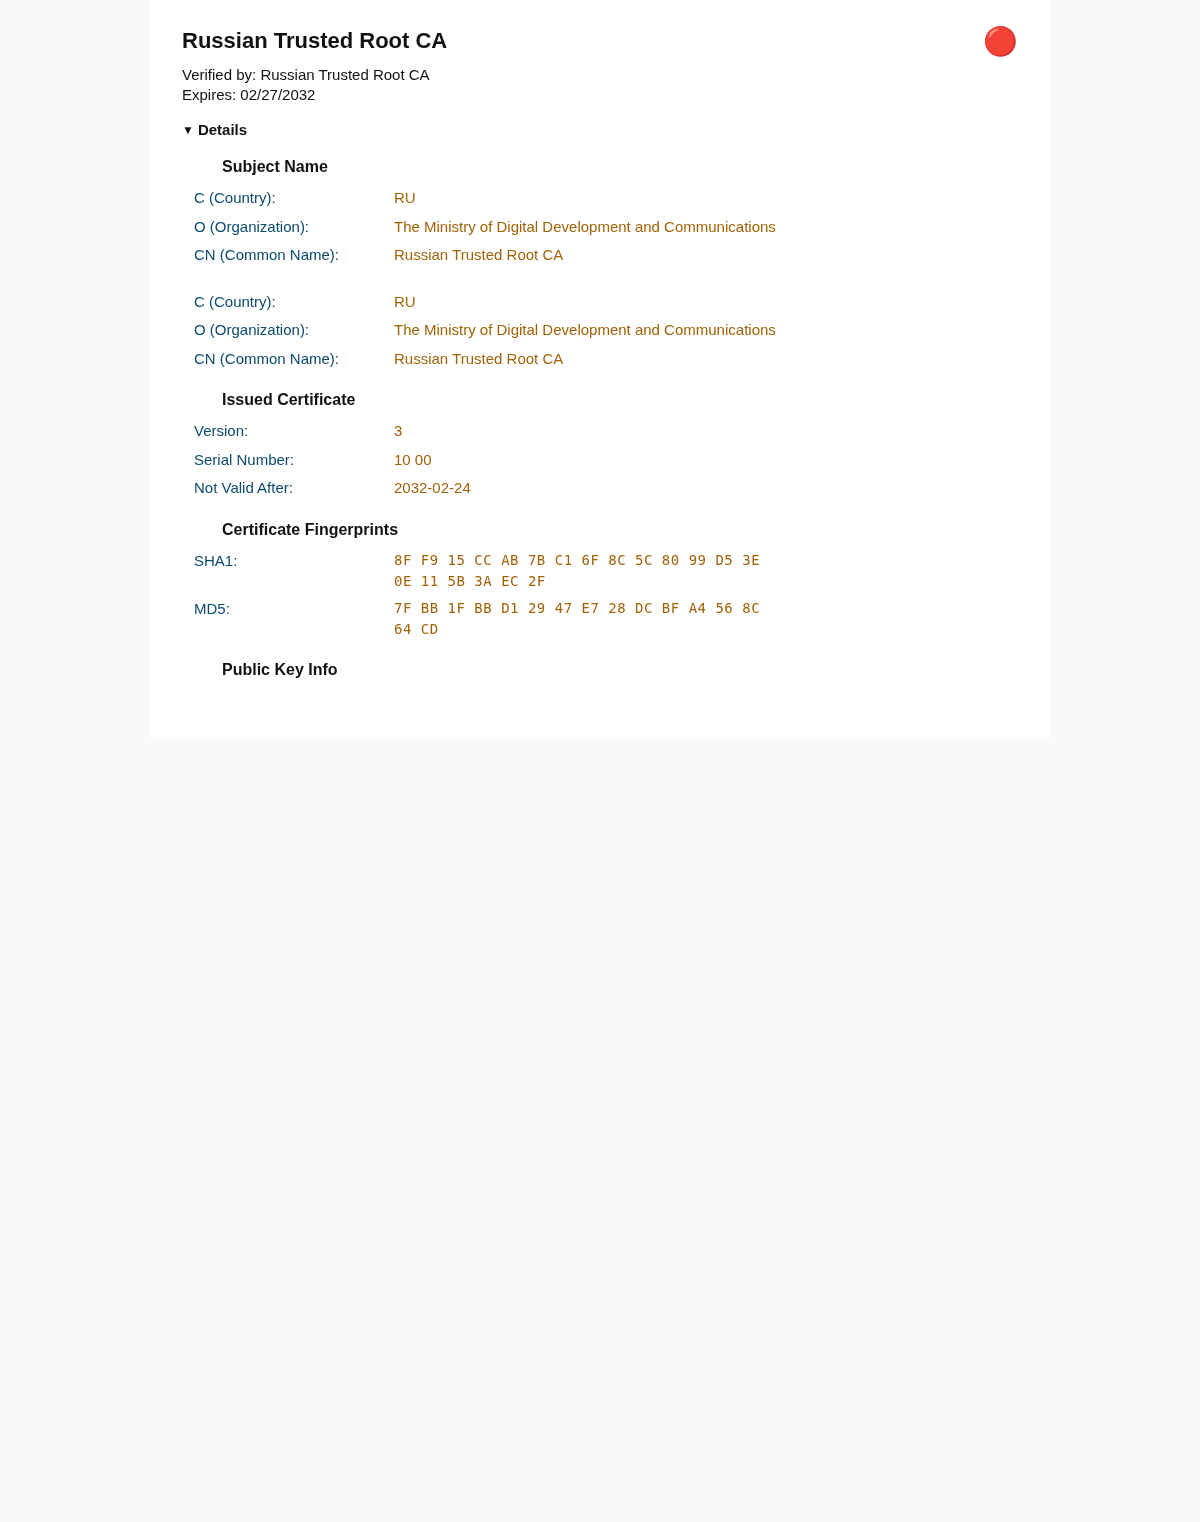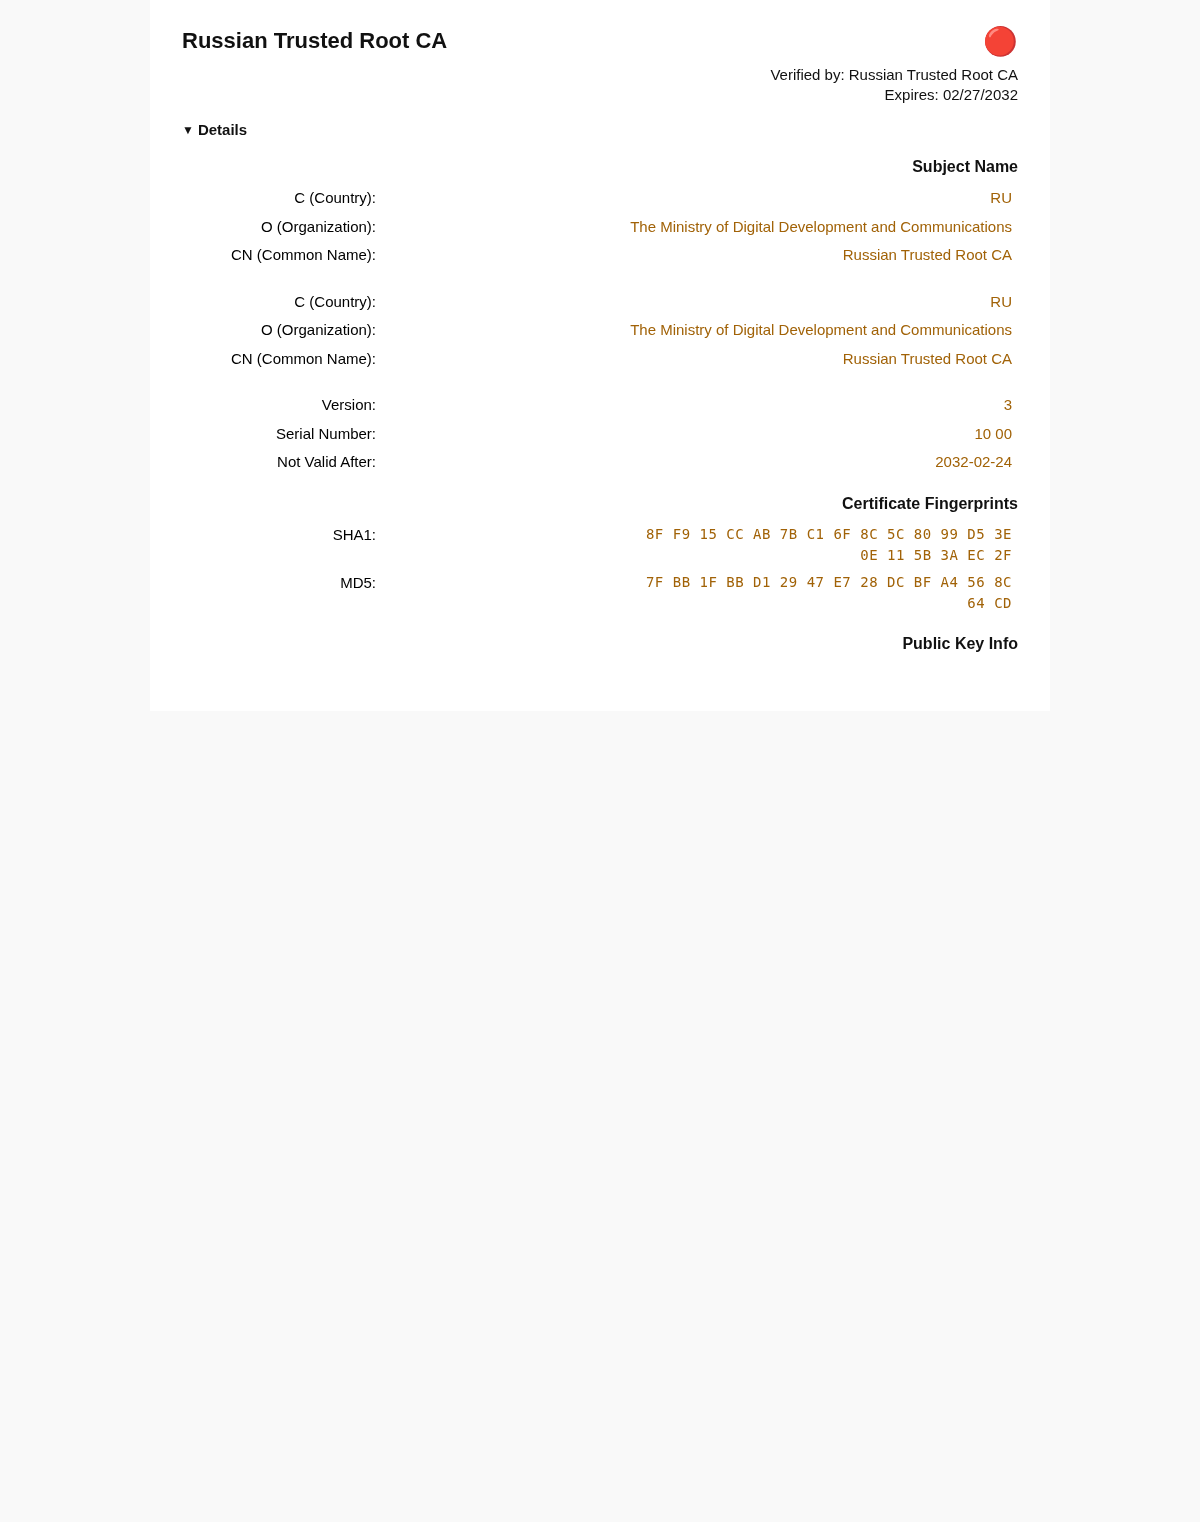--- a/index.html
+++ b/index.html
@@ -16,21 +16,20 @@
       width: 1200px;
       min-height: 1522px;
     }
 
     .certificate-panel {
       background: #fff;
       padding: 28px 32px 40px 32px;
       max-width: 900px;
       margin: 0 auto;
       position: relative;
-      text-align: right;
     }
 
     .cert-header {
       display: flex;
       justify-content: space-between;
       align-items: flex-start;
       margin-bottom: 10px;
     }
 
     .cert-title {
@@ -70,37 +69,38 @@
 
     .section {
       margin-bottom: 18px;
     }
 
     .section-title {
       font-size: 16px;
       font-weight: bold;
       margin-bottom: 8px;
       margin-top: 16px;
+      margin-left: 40px;
     }
 
     .field-table {
       width: 100%;
       border-collapse: collapse;
     }
 
     .field-table tr td {
       padding: 3px 6px 3px 12px;
       vertical-align: top;
       font-size: 15px;
       line-height: 1.5;
     }
 
     .field-table tr td:first-child {
       width: 200px;
-      color: #000000;
+      color: #0c4a6e;
       white-space: nowrap;
     }
 
     .field-table tr td:last-child {
       color: #a16207;
     }
 
     .fingerprint-value {
       font-family: monospace;
       font-size: 14px;
@@ -160,20 +160,21 @@
           </tr>
           <tr>
             <td>CN (Common Name):</td>
             <td>Russian Trusted Root CA</td>
           </tr>
         </tbody>
     </table>
   </div>
 
   <div class="section">
+    <div class="section-title">Issued Certificate</div>
     <table class="field-table">
       <tbody id="issued-cert-body">
       <tr>
             <td>Version:</td>
             <td>3</td>
           </tr>
           <tr>
             <td>Serial Number:</td>
             <td>10  00</td>
           </tr>

